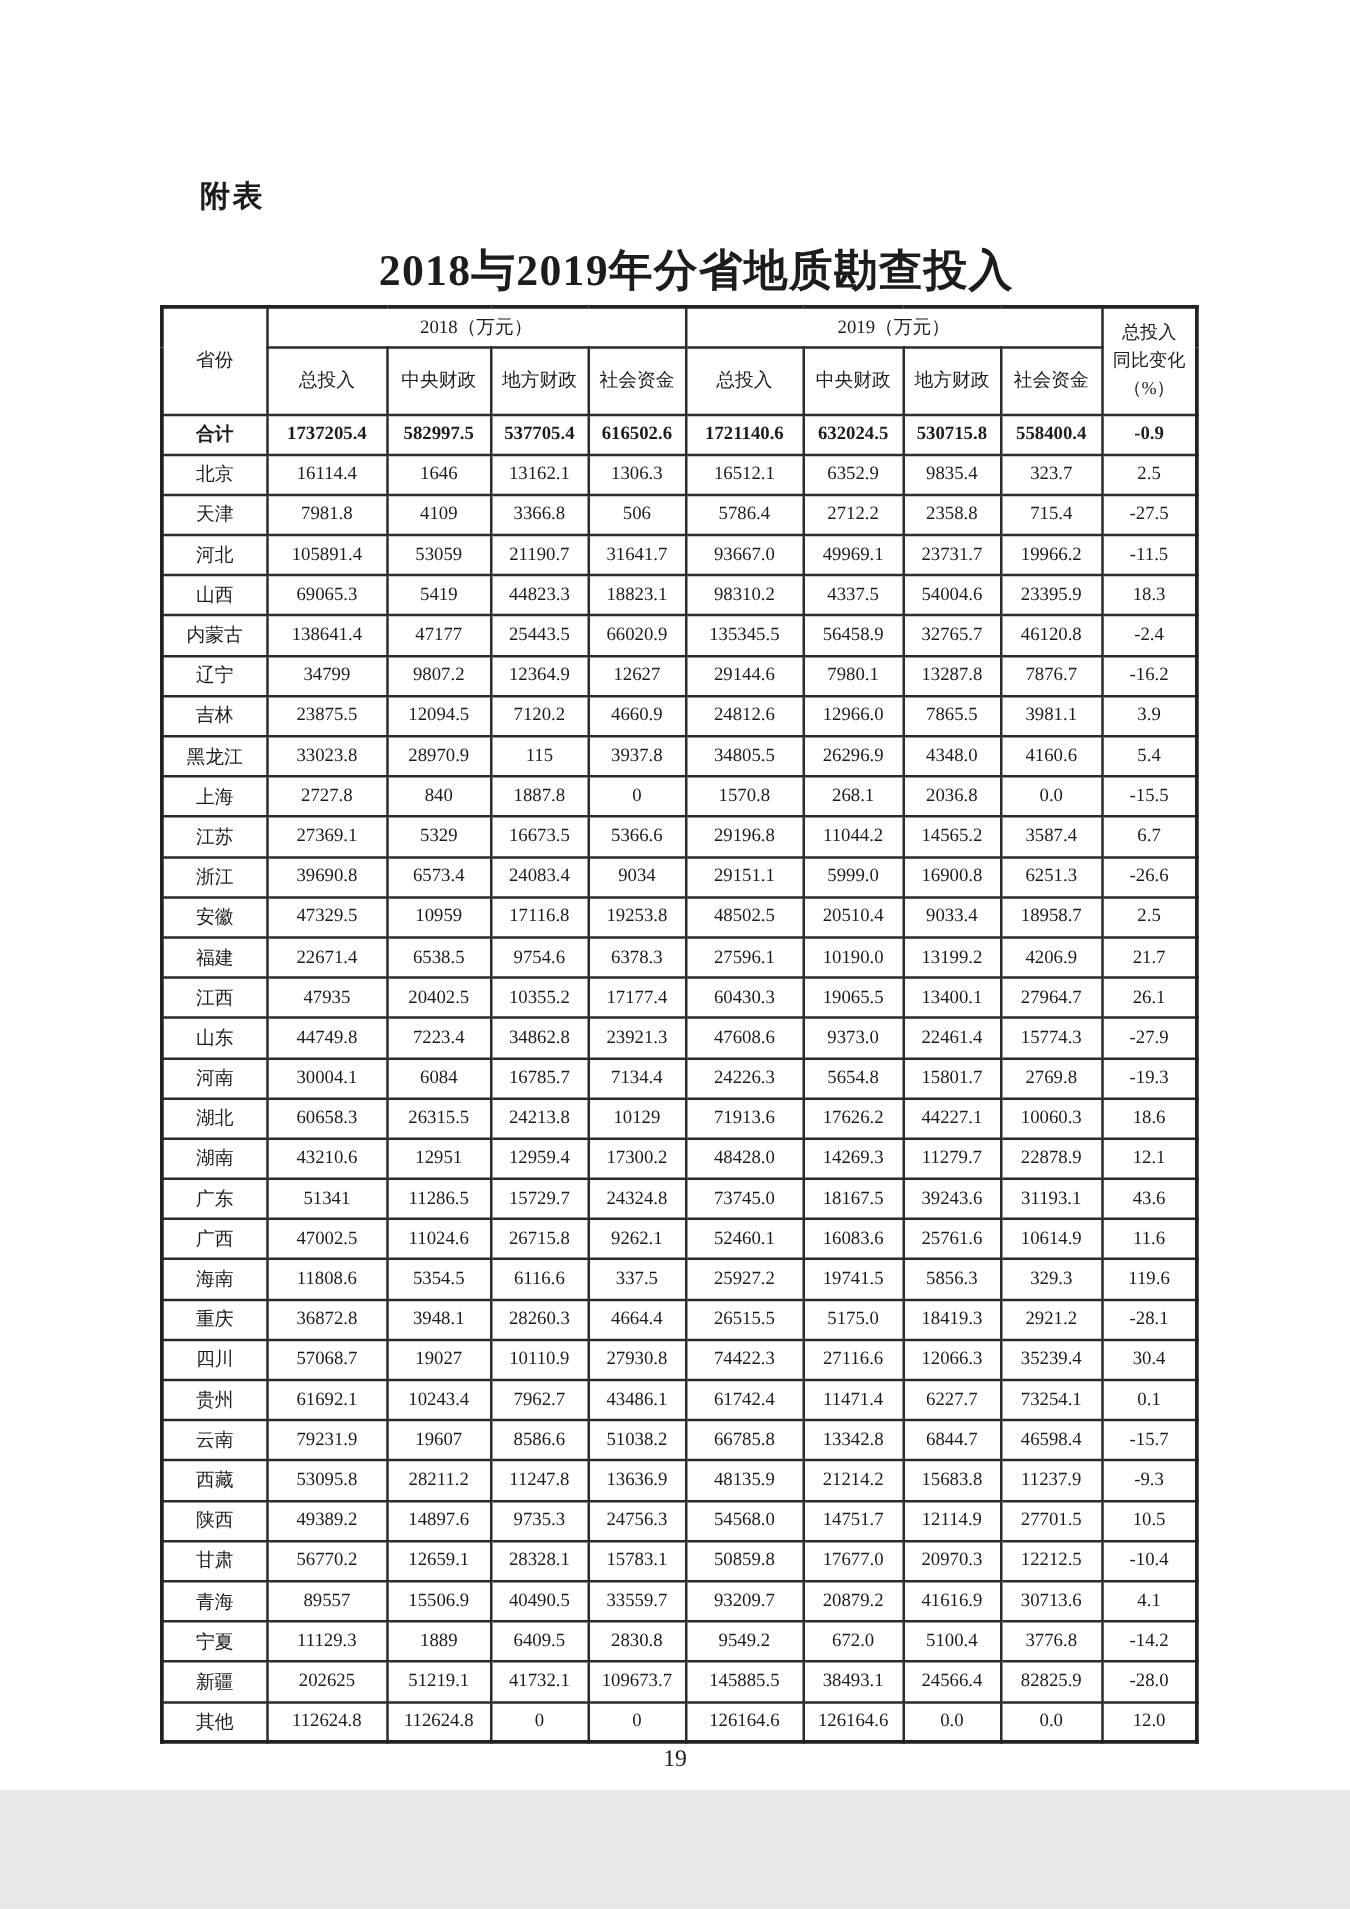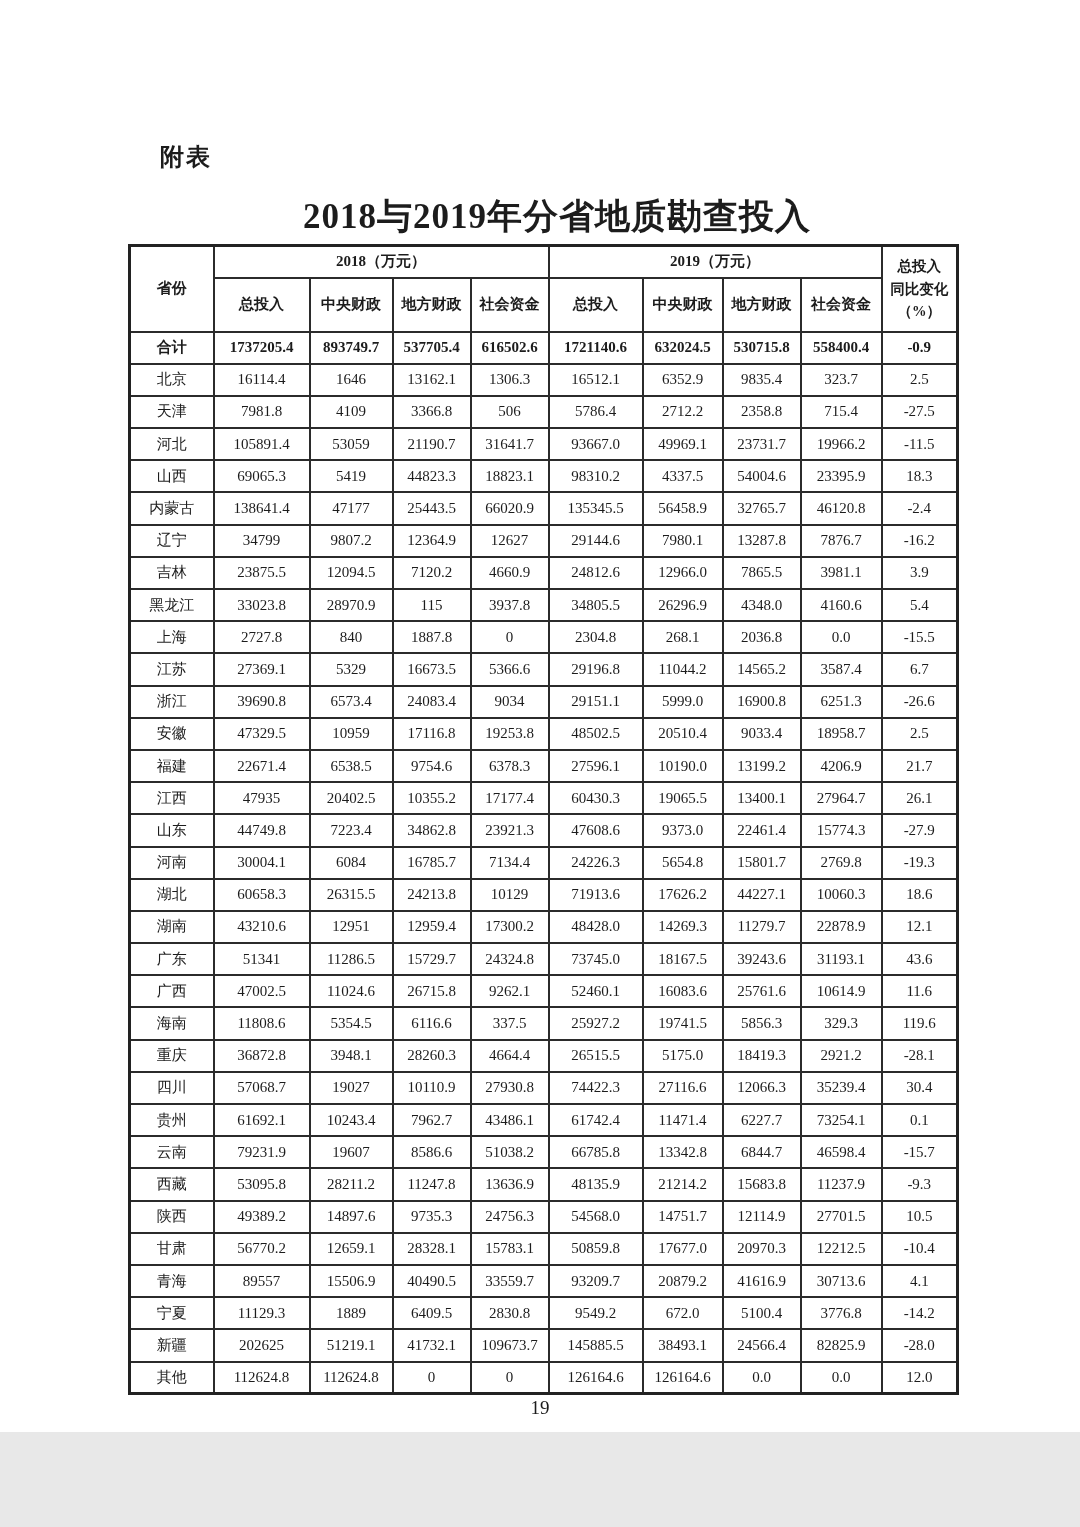--- a/index.html
+++ b/index.html
@@ -44,21 +44,21 @@
   }
   .invest-table th, .invest-table td {
     border: 2px solid #2b2b2b;
     text-align: center;
     vertical-align: middle;
     font-size: 15px;
     padding: 0 2px;
     overflow: hidden;
     white-space: nowrap;
   }
-  .invest-table th { font-weight: bold; }
+  .invest-table th { font-weight: normal; }
   .invest-table thead tr.group-row th { height: 32px; }
   .invest-table thead tr.sub-row th { height: 54px; }
   .invest-table th.change-col {
     white-space: pre-line;
     line-height: 1.55;
     font-size: 14.5px;
   }
   .invest-table tbody td { height: 32.2px; }
   .invest-table tbody tr.total-row td { font-weight: bold; }
   .page-number {
@@ -109,21 +109,21 @@
         <th>总投入</th>
         <th>中央财政</th>
         <th>地方财政</th>
         <th>社会资金</th>
       </tr>
     </thead>
     <tbody>
         <tr class="total-row">
           <td>合计</td>
           <td>1737205.4</td>
-          <td>893749.7</td>
+          <td>582997.5</td>
           <td>537705.4</td>
           <td>616502.6</td>
           <td>1721140.6</td>
           <td>632024.5</td>
           <td>530715.8</td>
           <td>558400.4</td>
           <td>-0.9</td>
         </tr>
         <tr>
           <td>北京</td>
@@ -220,21 +220,21 @@
           <td>4348.0</td>
           <td>4160.6</td>
           <td>5.4</td>
         </tr>
         <tr>
           <td>上海</td>
           <td>2727.8</td>
           <td>840</td>
           <td>1887.8</td>
           <td>0</td>
-          <td>2304.8</td>
+          <td>1570.8</td>
           <td>268.1</td>
           <td>2036.8</td>
           <td>0.0</td>
           <td>-15.5</td>
         </tr>
         <tr>
           <td>江苏</td>
           <td>27369.1</td>
           <td>5329</td>
           <td>16673.5</td>

